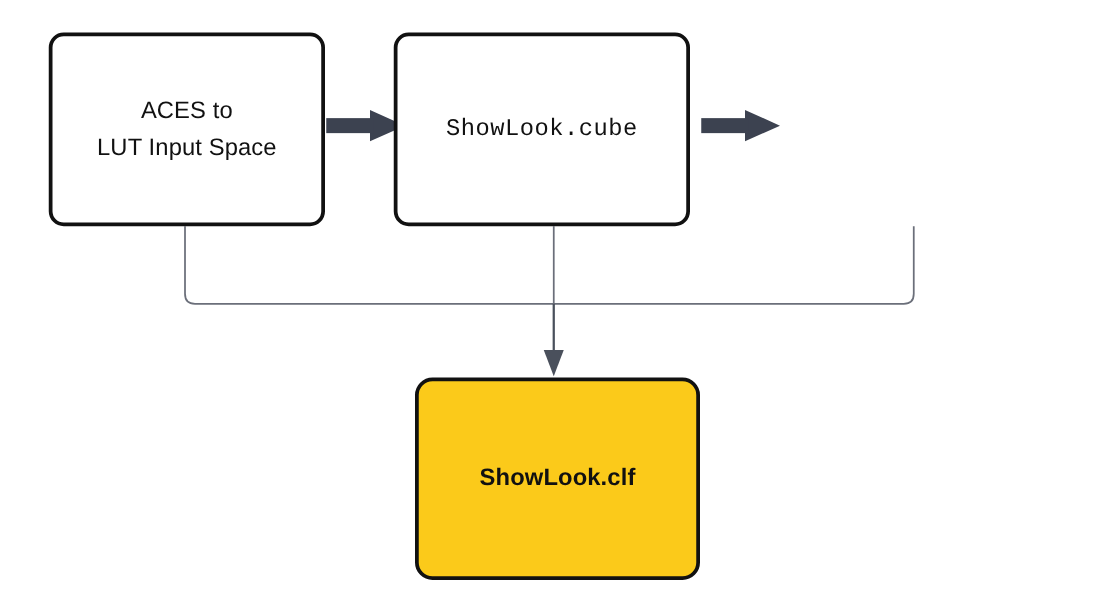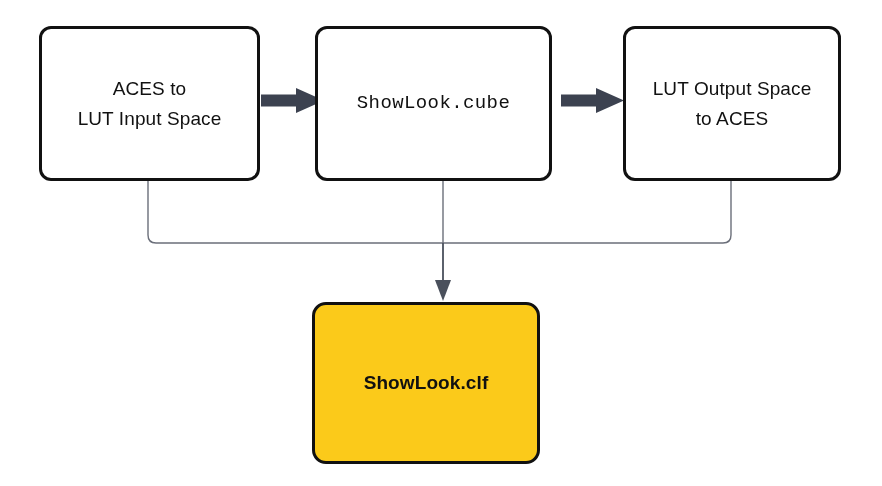--- a/index.html
+++ b/index.html
@@ -73,21 +73,21 @@
     top: 26px;
     width: 218px;
     height: 155px;
   }
   #node-lut-output-to-aces .node-label {
     font-family: "Liberation Sans", sans-serif;
     font-size: 19px;
     letter-spacing: 0.1px;
   }
   #node-showlook-clf {
-    left: 312px;
+    left: 332px;
     top: 302px;
     width: 228px;
     height: 162px;
     background: #fbca1a;
     border-radius: 14px;
   }
   #node-showlook-clf .node-label {
     font-family: "Liberation Sans", sans-serif;
     font-size: 19px;
     font-weight: bold;
@@ -127,22 +127,18 @@
 
   <div class="node" id="node-aces-to-lut-input">
     <span class="node-label">ACES to
 LUT Input Space</span>
   </div>
 
   <div class="node" id="node-showlook-cube">
     <span class="node-label">ShowLook.cube</span>
   </div>
 
-  <div class="node" id="node-lut-output-to-aces">
-    <span class="node-label">LUT Output Space
-to ACES</span>
-  </div>
 
   <div class="node" id="node-showlook-clf">
     <span class="node-label">ShowLook.clf</span>
   </div>
 
 </div>
 
 </body></html>

